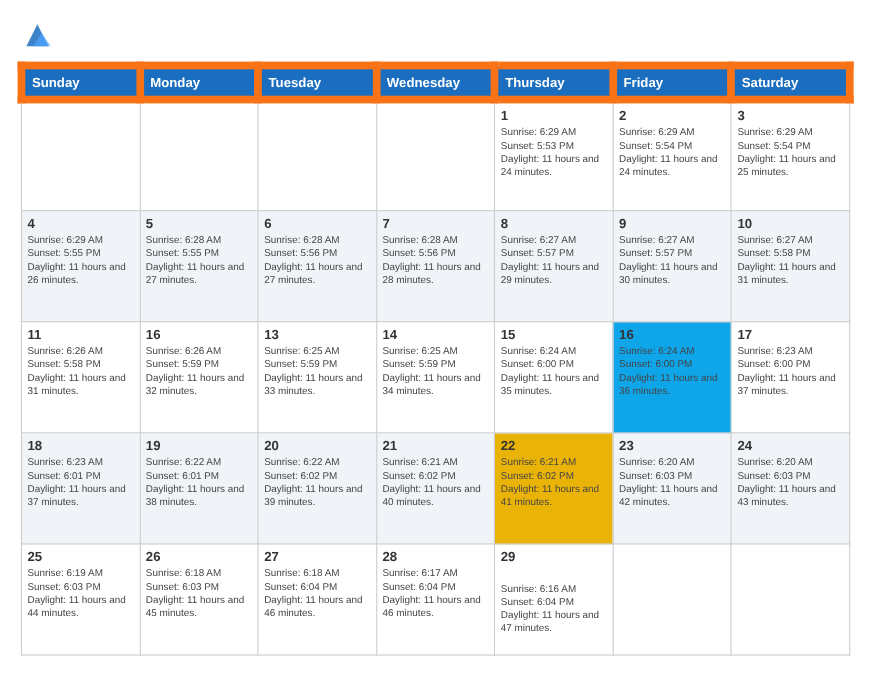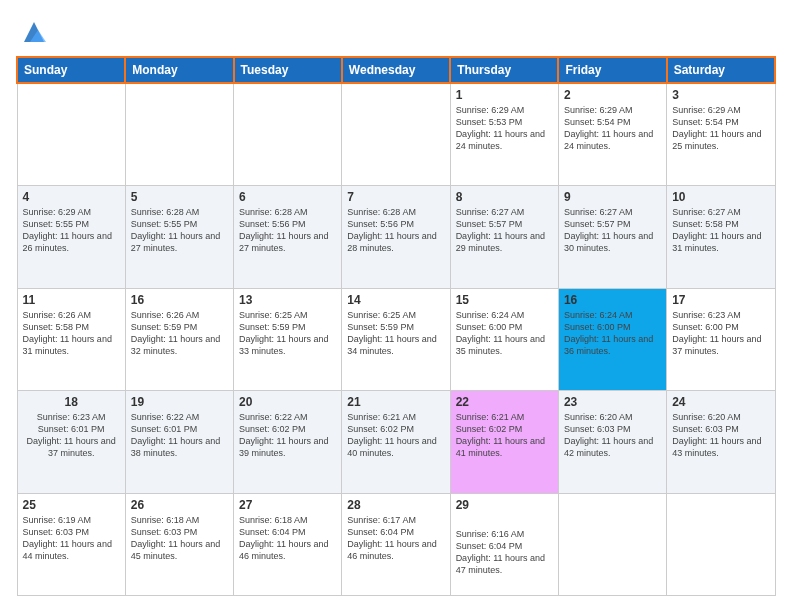--- a/index.html
+++ b/index.html
@@ -66,21 +66,21 @@
       border-collapse: collapse;
       width: 100%;
       table-layout: fixed;
     }
     .calendar th {
       background-color: #1a6dbf;
       color: #fff;
       text-align: left;
       padding: 5px 6px;
       font-size: 12px;
-      border: 2px solid #f97316;
+      border: 7px solid #f97316;
     }
     .calendar td {
       border: 1px solid #ccc;
       vertical-align: top;
       padding: 4px 5px;
       font-size: 9.5px;
       color: #333;
       height: 88px;
     }
     .day-num {
@@ -248,21 +248,21 @@
 Daylight: 11 hours and 36 minutes.</div>
           </td>
           <td style="background: rgb(255, 255, 255);">
             <span class="day-num">17</span>
             <div class="day-info" style="white-space: pre-line;">Sunrise: 6:23 AM
 Sunset: 6:00 PM
 Daylight: 11 hours and 37 minutes.</div>
           </td>
         </tr>
         <tr>
-          <td style="background: rgb(240, 244, 248); text-align: center;">
+          <td style="background: rgb(240, 244, 248);">
             <span class="day-num">18</span>
             <div class="day-info" style="white-space: pre-line;">Sunrise: 6:23 AM
 Sunset: 6:01 PM
 Daylight: 11 hours and 37 minutes.</div>
           </td>
           <td style="background: rgb(240, 244, 248);">
             <span class="day-num">19</span>
             <div class="day-info" style="white-space: pre-line;">Sunrise: 6:22 AM
 Sunset: 6:01 PM
 Daylight: 11 hours and 38 minutes.</div>
@@ -272,21 +272,21 @@
             <div class="day-info" style="white-space: pre-line;">Sunrise: 6:22 AM
 Sunset: 6:02 PM
 Daylight: 11 hours and 39 minutes.</div>
           </td>
           <td style="background: rgb(240, 244, 248); margin-left: 46px;">
             <span class="day-num">21</span>
             <div class="day-info" style="white-space: pre-line;">Sunrise: 6:21 AM
 Sunset: 6:02 PM
 Daylight: 11 hours and 40 minutes.</div>
           </td>
-          <td style="background: #f0abfc;">
+          <td style="background: #eab308;">
             <span class="day-num">22</span>
             <div class="day-info" style="white-space: pre-line;">Sunrise: 6:21 AM
 Sunset: 6:02 PM
 Daylight: 11 hours and 41 minutes.</div>
           </td>
           <td style="background: rgb(240, 244, 248);">
             <span class="day-num">23</span>
             <div class="day-info" style="white-space: pre-line;">Sunrise: 6:20 AM
 Sunset: 6:03 PM
 Daylight: 11 hours and 42 minutes.</div>

